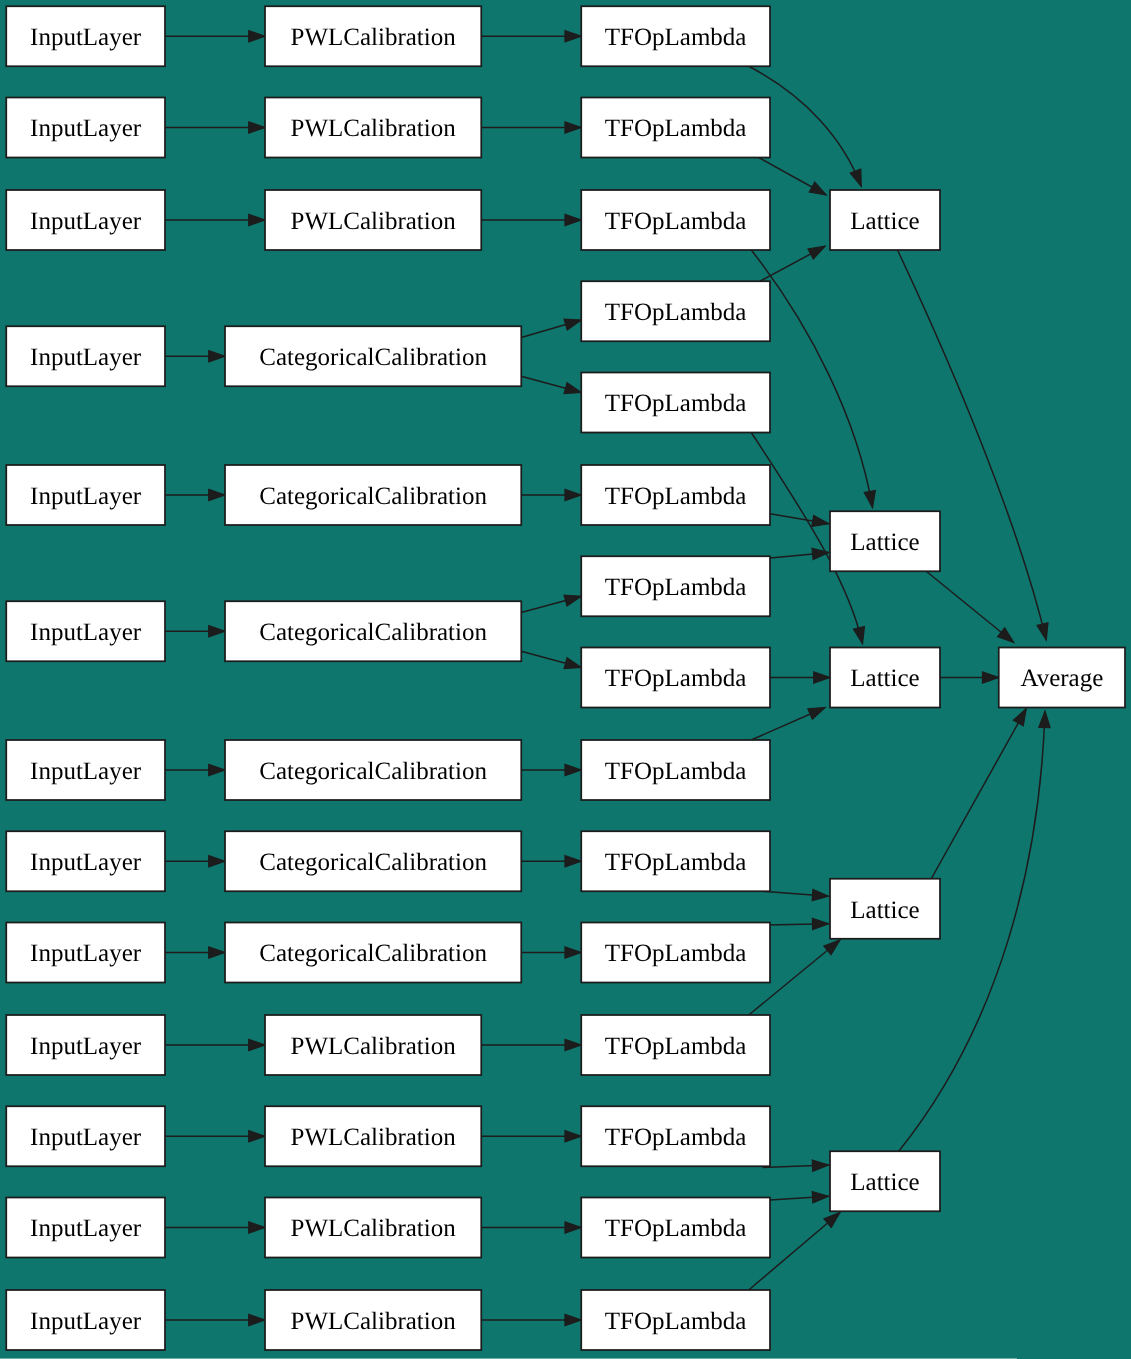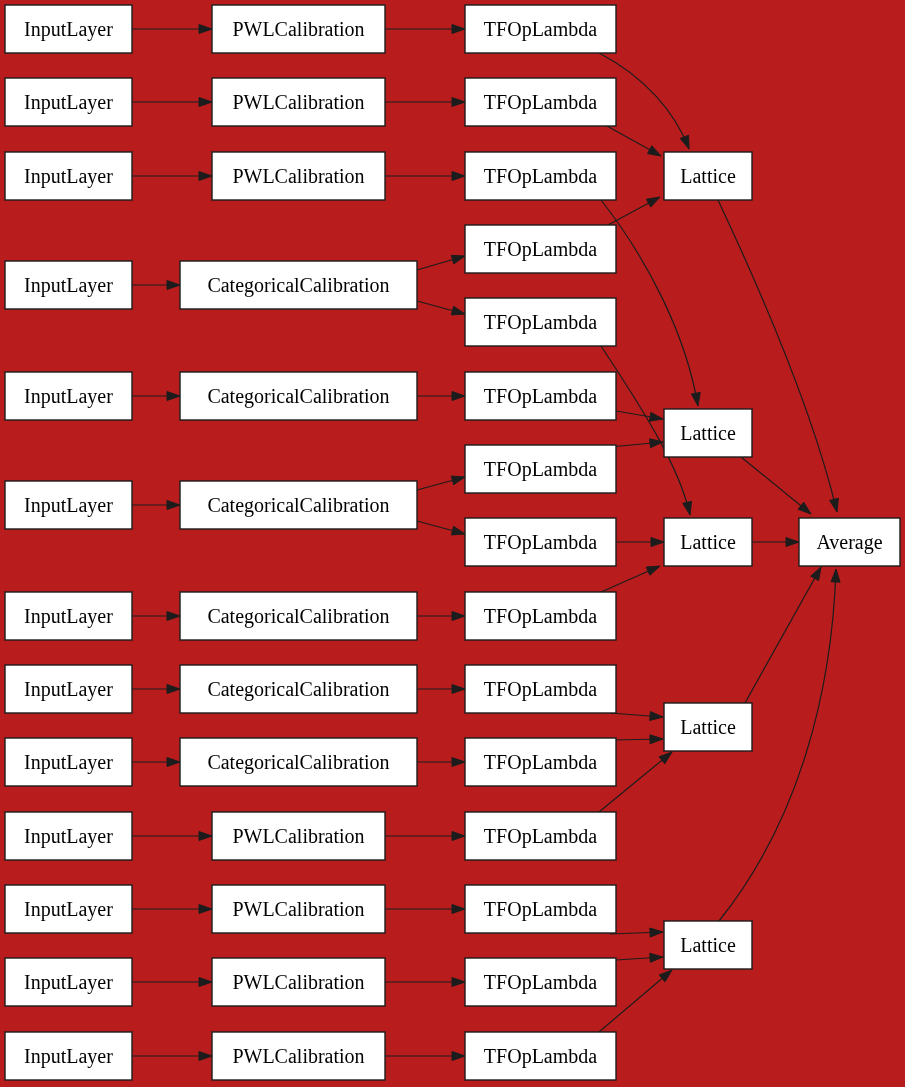--- a/index.html
+++ b/index.html
@@ -4,21 +4,21 @@
 <style>
   html, body {
     margin: 0;
     padding: 0;
     background: #ffffff;
   }
   .diagram-wrap {
     position: relative;
     width: 905px;
     height: 1087px;
-    background: #b91c1c;
+    background: #0f766e;
     font-family: "Liberation Serif", "DejaVu Serif", serif;
   }
   svg.graph {
     display: block;
     width: 905px;
     height: 1087px;
   }
   svg.graph text {
     font-family: "Liberation Serif", "DejaVu Serif", serif;
     font-size: 20px;

